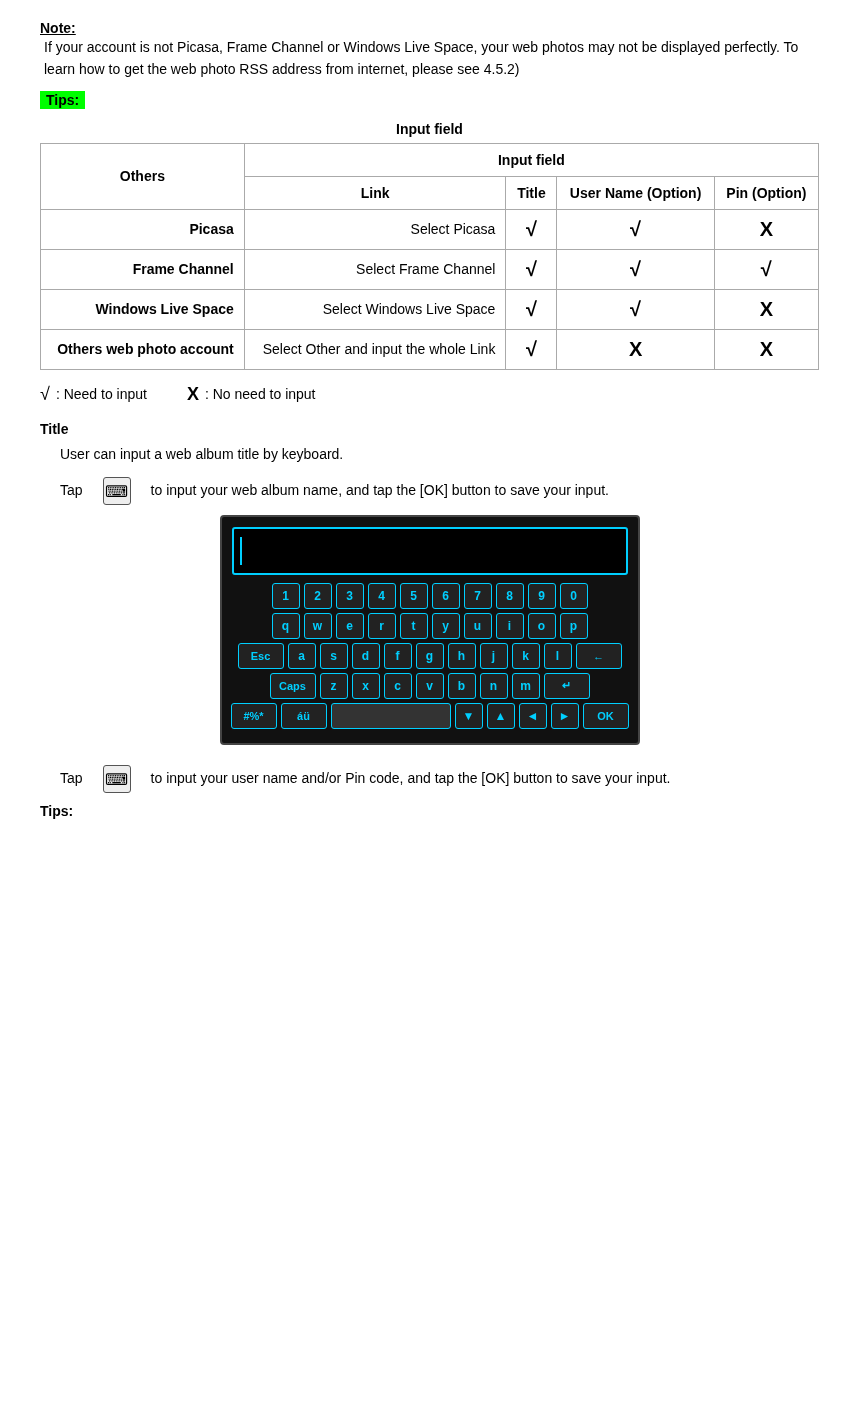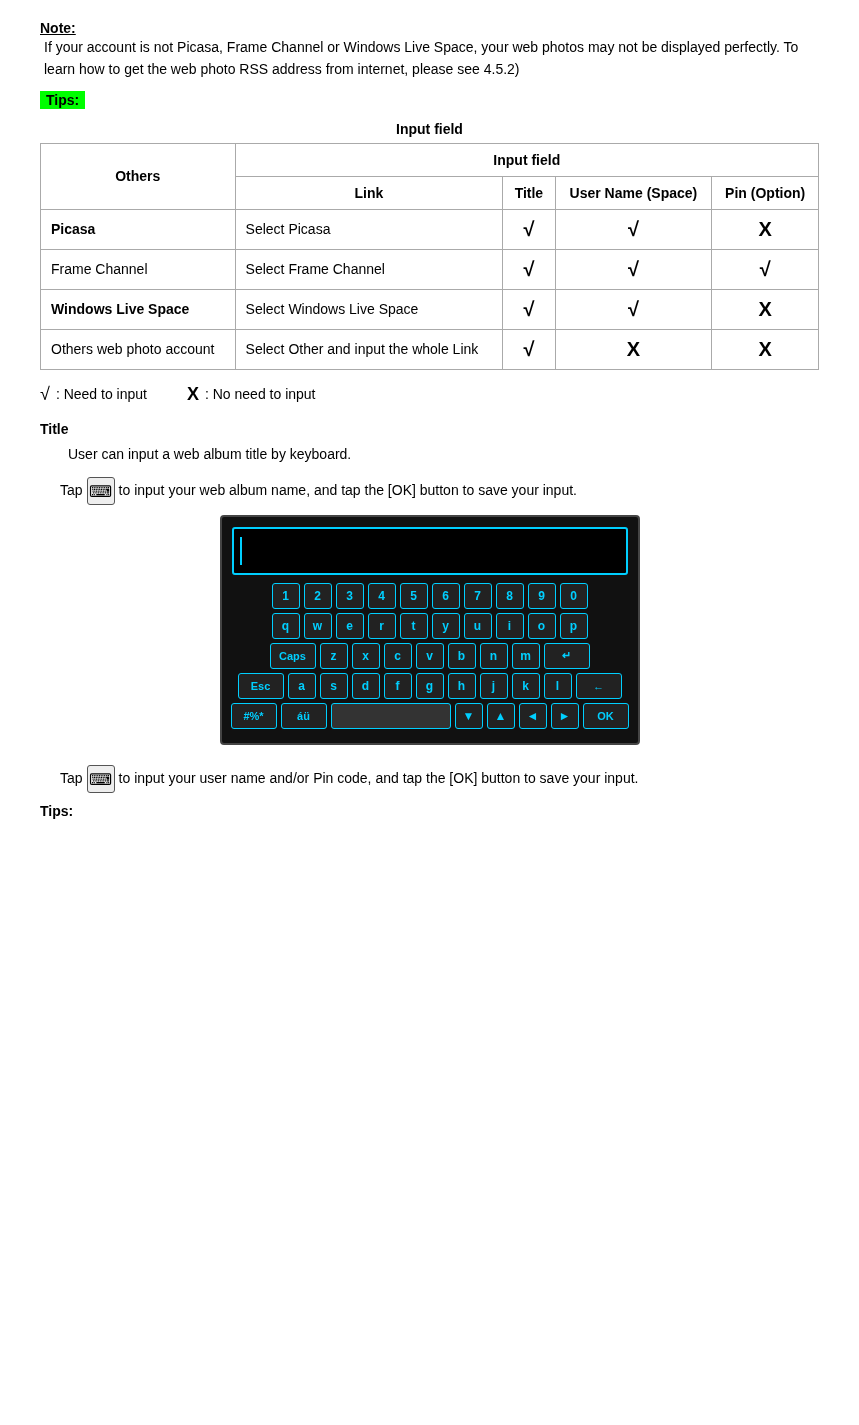--- a/index.html
+++ b/index.html
@@ -28,36 +28,36 @@
       margin-bottom: 6px;
     }
     table.main-table {
       width: 100%;
       border-collapse: collapse;
       margin-bottom: 14px;
     }
     table.main-table th, table.main-table td {
       border: 1px solid #aaa;
       padding: 8px 10px;
-      text-align: left;
+      text-align: right;
       vertical-align: middle;
     }
     table.main-table th {
       font-weight: bold;
       text-align: center;
     }
     .col-account { font-weight: bold; text-align: center; }
     .center { text-align: center; }
     .check-symbol { font-size: 18px; }
     .cross-symbol { font-size: 18px; font-weight: bold; }
     .legend-section { margin-bottom: 16px; display: flex; gap: 40px; align-items: center; }
     .legend-item { display: flex; align-items: center; gap: 6px; }
     .section-title { font-weight: bold; margin-bottom: 6px; }
-    .section-content { margin-left: 28px; line-height: 1.7; margin-bottom: 10px; }
-    .tap-line { display: flex; align-items: center; gap: 4px; margin-bottom: 10px; margin-left: 20px; line-height: 1.7; flex-wrap: wrap; }
+    .section-content { margin-left: 20px; line-height: 1.7; margin-bottom: 10px; }
+    .tap-line { display: flex; align-items: center; gap: 20px; margin-bottom: 10px; margin-left: 20px; line-height: 1.7; flex-wrap: wrap; }
     .keyboard-img {
       width: 420px;
       margin: 10px auto 20px auto;
       display: block;
       border: 2px solid #444;
       border-radius: 4px;
       background: #111;
       padding: 10px;
     }
     .kb-input-area {
@@ -129,48 +129,48 @@
 
 <table class="main-table">
   <thead>
     <tr>
       <th rowspan="2" class="col-account">Others</th>
       <th colspan="4" class="center">Input field</th>
     </tr>
     <tr>
       <th>Link</th>
       <th>Title</th>
-      <th>User Name (Space)</th>
+      <th>User Name (Option)</th>
       <th>Pin (Option)</th>
     </tr>
   </thead>
   <tbody id="table-body">
   <tr>
         <td style="font-weight: bold;">Picasa</td>
         <td>Select Picasa</td>
         <td style="text-align: center; font-size: 20px; font-weight: bold;">√</td>
         <td style="text-align: center; font-size: 20px; font-weight: bold;">√</td>
         <td style="text-align: center; font-size: 20px; font-weight: bold;">X</td>
       </tr>
       <tr>
-        <td style="font-weight: normal;">Frame Channel</td>
+        <td style="font-weight: bold;">Frame Channel</td>
         <td>Select Frame Channel</td>
         <td style="text-align: center; font-size: 20px; font-weight: bold;">√</td>
         <td style="text-align: center; font-size: 20px; font-weight: bold;">√</td>
         <td style="text-align: center; font-size: 20px; font-weight: bold;">√</td>
       </tr>
       <tr>
         <td style="font-weight: bold;">Windows Live Space</td>
         <td>Select Windows Live Space</td>
         <td style="text-align: center; font-size: 20px; font-weight: bold;">√</td>
         <td style="text-align: center; font-size: 20px; font-weight: bold;">√</td>
         <td style="text-align: center; font-size: 20px; font-weight: bold;">X</td>
       </tr>
       <tr>
-        <td style="font-weight: normal;">Others web photo account</td>
+        <td style="font-weight: bold;">Others web photo account</td>
         <td>Select Other and input the whole Link</td>
         <td style="text-align: center; font-size: 20px; font-weight: bold;">√</td>
         <td style="text-align: center; font-size: 20px; font-weight: bold;">X</td>
         <td style="text-align: center; font-size: 20px; font-weight: bold;">X</td>
       </tr>
     </tbody>
 </table>
 
 <div class="legend-section">
   <div class="legend-item">
@@ -213,45 +213,45 @@
       <div class="kb-key">q</div>
       <div class="kb-key">w</div>
       <div class="kb-key">e</div>
       <div class="kb-key">r</div>
       <div class="kb-key">t</div>
       <div class="kb-key">y</div>
       <div class="kb-key">u</div>
       <div class="kb-key">i</div>
       <div class="kb-key">o</div>
       <div class="kb-key">p</div>
-    </div>
-  <div class="kb-row" id="kb-row-4">
-      <div class="kb-key wide">Caps</div>
-      <div class="kb-key">z</div>
-      <div class="kb-key">x</div>
-      <div class="kb-key">c</div>
-      <div class="kb-key">v</div>
-      <div class="kb-key">b</div>
-      <div class="kb-key">n</div>
-      <div class="kb-key">m</div>
-      <div class="kb-key wide">↵</div>
     </div>
   <div class="kb-row" id="kb-row-3">
       <div class="kb-key wide">Esc</div>
       <div class="kb-key">a</div>
       <div class="kb-key">s</div>
       <div class="kb-key">d</div>
       <div class="kb-key">f</div>
       <div class="kb-key">g</div>
       <div class="kb-key">h</div>
       <div class="kb-key">j</div>
       <div class="kb-key">k</div>
       <div class="kb-key">l</div>
       <div class="kb-key wide">←</div>
     </div>
+  <div class="kb-row" id="kb-row-4">
+      <div class="kb-key wide">Caps</div>
+      <div class="kb-key">z</div>
+      <div class="kb-key">x</div>
+      <div class="kb-key">c</div>
+      <div class="kb-key">v</div>
+      <div class="kb-key">b</div>
+      <div class="kb-key">n</div>
+      <div class="kb-key">m</div>
+      <div class="kb-key wide">↵</div>
+    </div>
   <div class="kb-row" id="kb-row-5">
       <div class="kb-key wide">#%*</div>
       <div class="kb-key wide">áü</div>
       <div class="kb-key space"></div>
       <div class="kb-key">▼</div>
       <div class="kb-key">▲</div>
       <div class="kb-key">◄</div>
       <div class="kb-key">►</div>
       <div class="kb-key wide">OK</div>
     </div>

